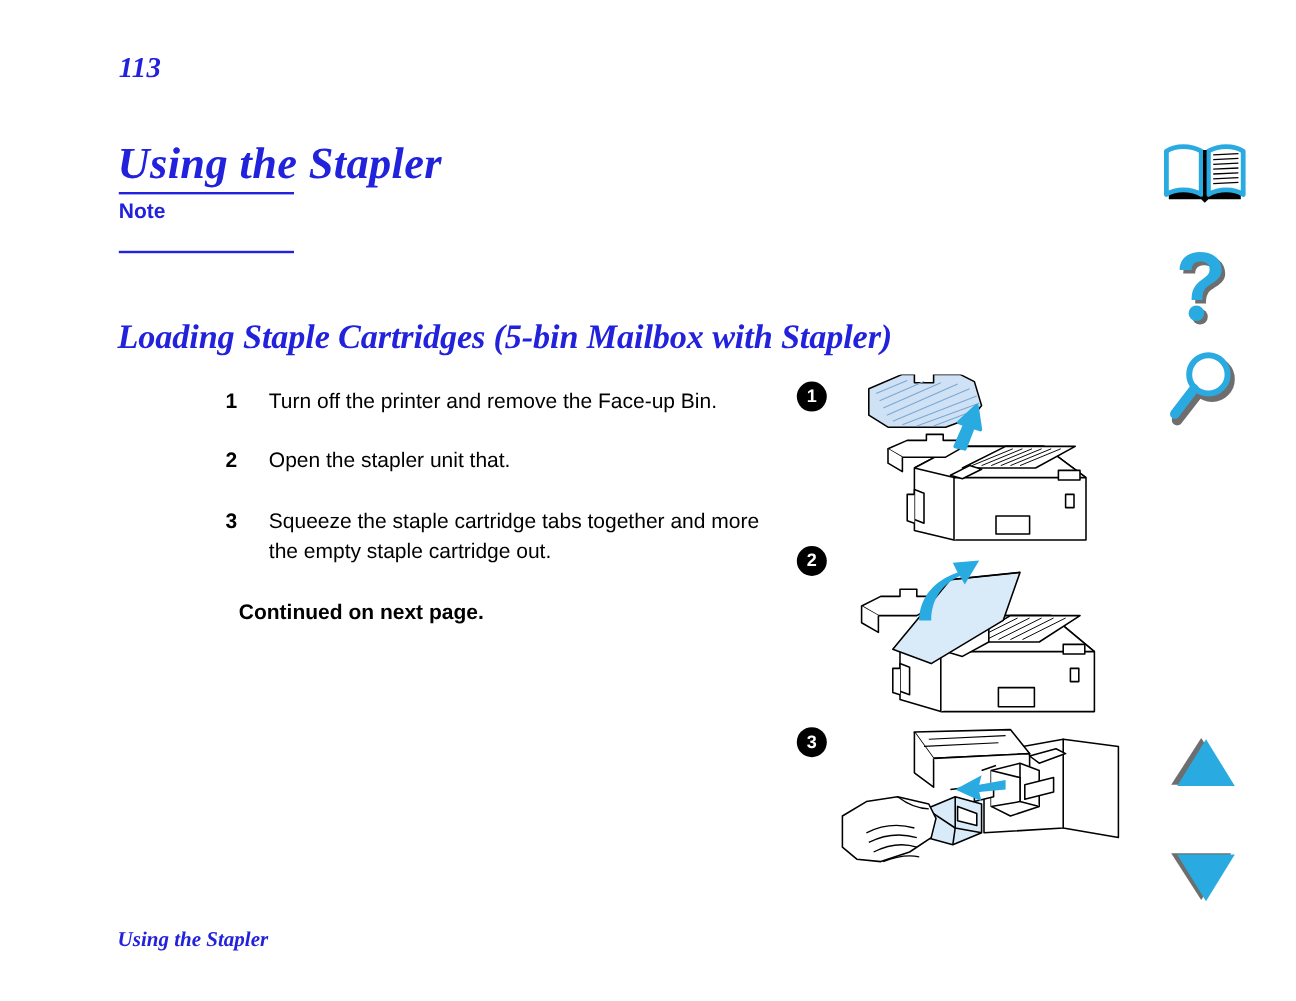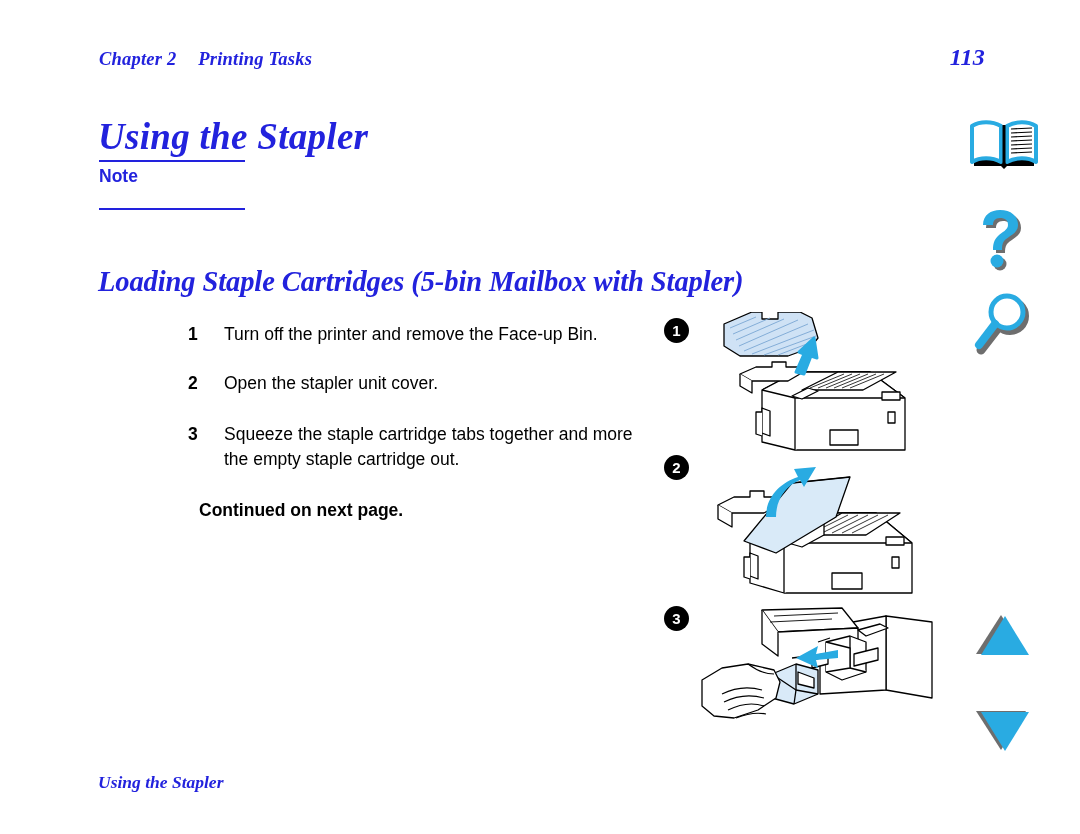--- a/index.html
+++ b/index.html
@@ -192,45 +192,41 @@
   .fig-art {
     position: absolute;
     left: 40px;
     top: 0;
   }
 </style>
 </head>
 <body>
 
 <div id="running-header">
-  <div class="hdr-left">
-    <span class="hdr-text" id="header-chapter">Chapter 2</span>
-    <span class="hdr-text" id="header-section">Printing Tasks</span>
-  </div>
   <span class="hdr-text" id="header-page">113</span>
 </div>
 
 <h1 id="page-title">Using the Stapler</h1>
 
 <div id="note-block">
   <div id="note-label-cell">
     <span id="note-label">Note</span>
   </div>
 </div>
 
 <h2 id="section-title">Loading Staple Cartridges (5-bin Mailbox with Stapler)</h2>
 
 <ol id="steps" style="list-style:none;margin:0;padding:0;">
   <li class="step">
     <span class="step-num">1</span>
     <span class="step-text">Turn off the printer and remove the Face-up Bin.</span>
   </li>
   <li class="step" style="margin-bottom:26px;">
     <span class="step-num">2</span>
-    <span class="step-text">Open the stapler unit cover.</span>
+    <span class="step-text">Open the stapler unit that.</span>
   </li>
   <li class="step">
     <span class="step-num">3</span>
     <span class="step-text">Squeeze the staple cartridge tabs together and more the empty staple cartridge out.</span>
   </li>
 </ol>
 
 <div id="continued-note">Continued on next page.</div>
 
 <div id="page-footer">Using the Stapler</div>

